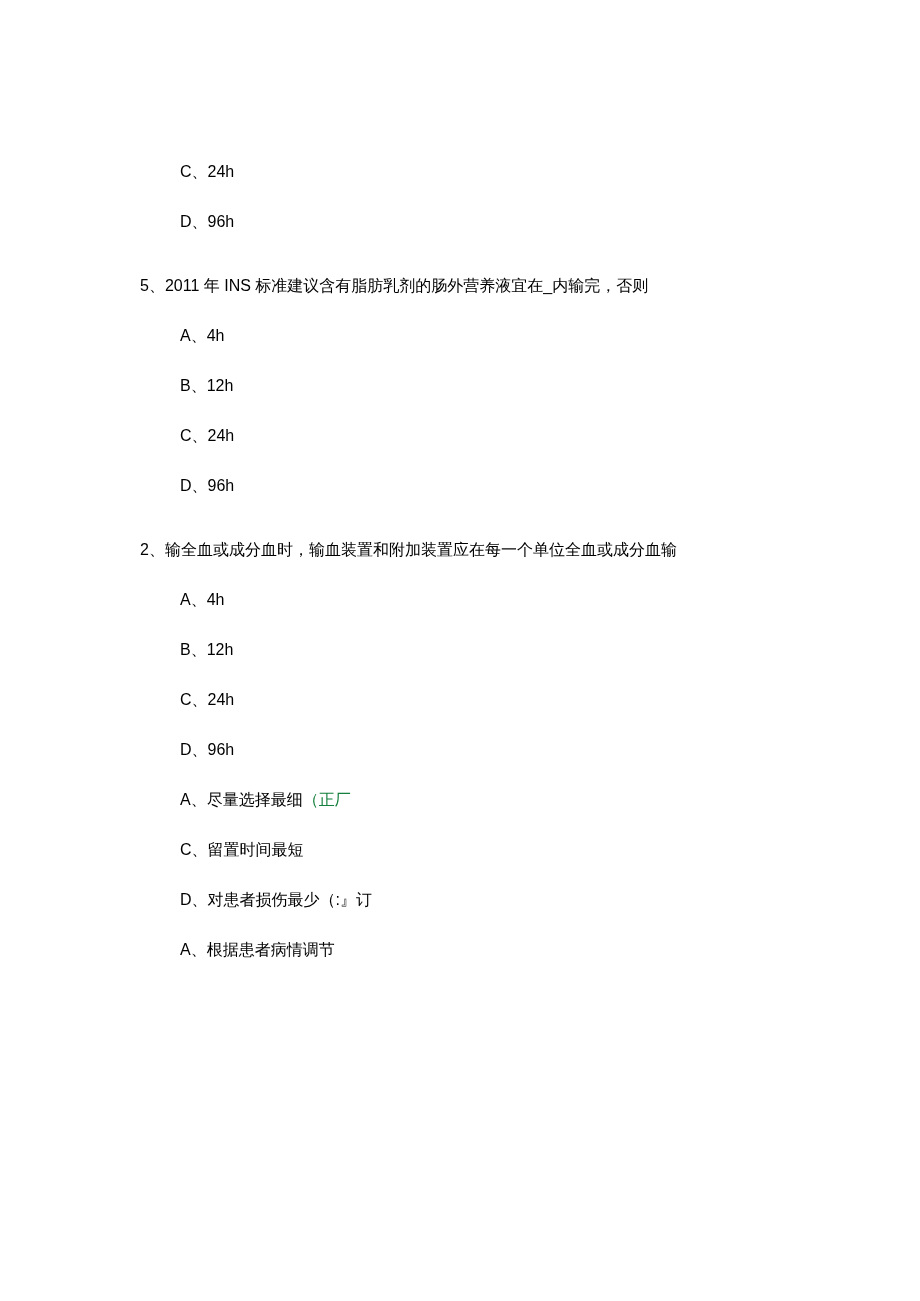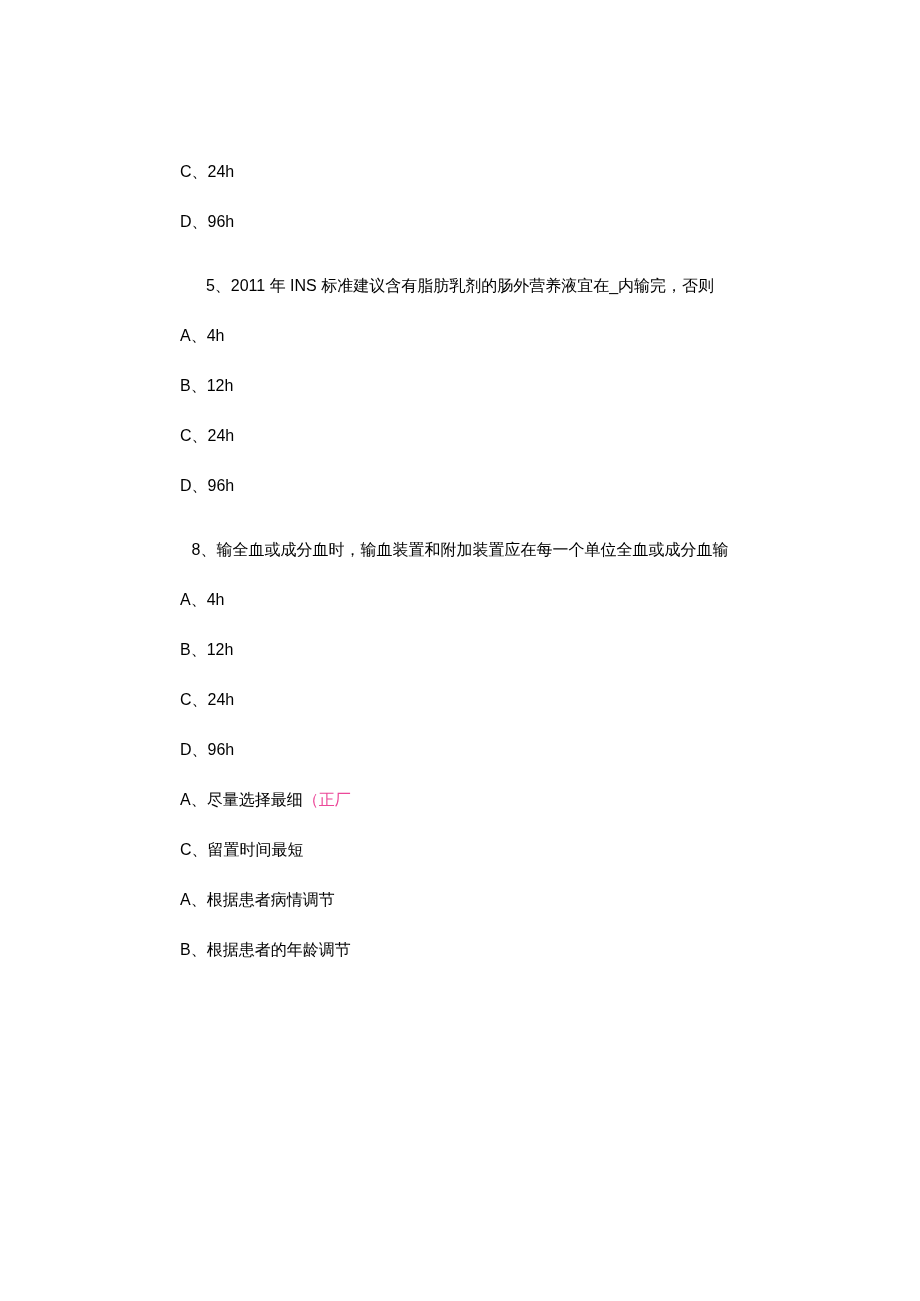--- a/index.html
+++ b/index.html
@@ -17,50 +17,49 @@
     box-sizing: border-box;
     padding: 160px 140px 100px 140px;
   }
   .line {
     margin-bottom: 26px;
     margin-left: 40px;
   }
   .question {
     margin-top: 40px;
     margin-bottom: 26px;
-    text-align: center;
   }
   .first-block {
     margin-top: 0;
   }
   .annot {
-    color: #ec4899;
+    color: #15803d;
   }
 </style>
 </head>
 <body>
 
 <div class="page">
 
   <div class="line first-block">C、24h</div>
   <div class="line">D、96h</div>
 
   <div class="question">5、2011 年 INS 标准建议含有脂肪乳剂的肠外营养液宜在_内输完，否则</div>
   <div class="line">A、4h</div>
   <div class="line">B、12h</div>
   <div class="line">C、24h</div>
   <div class="line">D、96h</div>
 
-  <div class="question">8、输全血或成分血时，输血装置和附加装置应在每一个单位全血或成分血输</div>
+  <div class="question">2、输全血或成分血时，输血装置和附加装置应在每一个单位全血或成分血输</div>
   <div class="line">A、4h</div>
   <div class="line">B、12h</div>
   <div class="line">C、24h</div>
   <div class="line">D、96h</div>
 
   <div class="line">
     <span>A、尽量选择最细</span><span class="annot">（正厂</span>
   </div>
   <div class="line">C、留置时间最短</div>
+  <div class="line">D、对患者损伤最少（:』订</div>
 
   <div class="line">A、根据患者病情调节</div>
-  <div class="line">B、根据患者的年龄调节</div>
 
 </div>
 
 </body></html>

